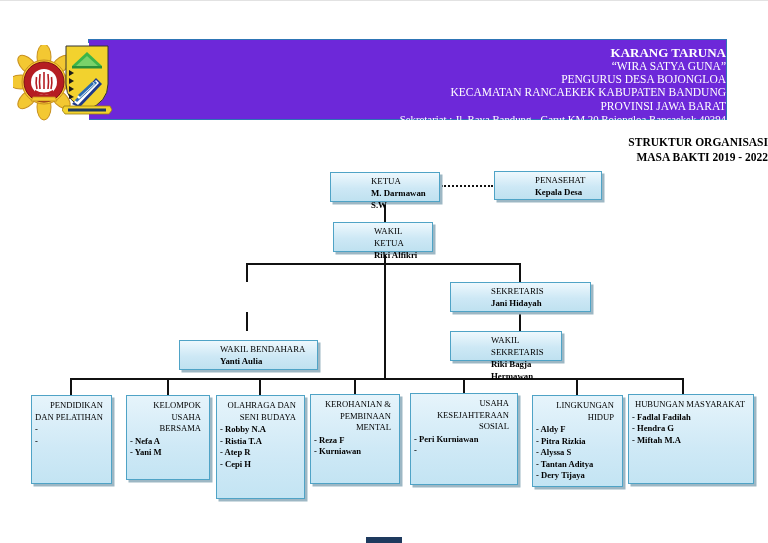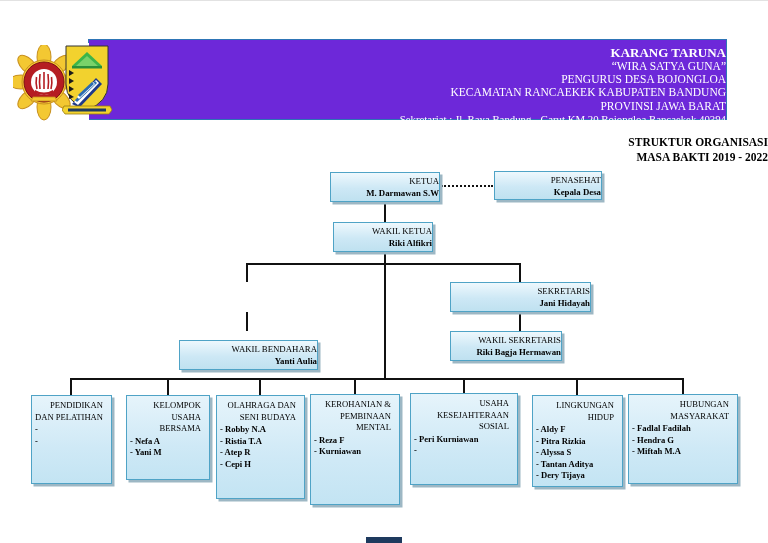--- a/index.html
+++ b/index.html
@@ -17,21 +17,21 @@
   .kt-logo{position:absolute;left:13px;top:44px;width:62px;height:78px;}
   .bdg-logo{position:absolute;left:62px;top:43px;width:50px;height:76px;}
 
   
   .ctitle{position:absolute;left:0;top:134px;width:768px;text-align:right;color:#000;}
   .ctitle div{font-size:11.5px;font-weight:bold;line-height:15px;}
 
   
   .obox{position:absolute;box-sizing:border-box;border:1px solid #4fa3c6;
         background:linear-gradient(180deg,#eef8fd 0%,#cde8f5 55%,#bfe1f0 100%);
-        box-shadow:2.5px 2.5px 0 #9db7c4;color:#000;text-align:right;}
+        box-shadow:2.5px 2.5px 0 #9db7c4;color:#000;text-align:left;padding-left:40px;}
   .obox .t{font-size:8.8px;line-height:12px;padding-top:2px;}
   .obox .nm{font-size:8.8px;font-weight:bold;line-height:12px;}
 
   .n-ketua{left:330px;top:171px;width:110px;height:30px;}
   .n-penasehat{left:494px;top:170px;width:108px;height:29px;}
   .n-wakil-ketua{left:333px;top:221px;width:100px;height:30px;}
   .n-bendahara{left:179px;top:281px;width:139px;height:30px;}
   .n-sekretaris{left:450px;top:281px;width:141px;height:30px;}
   .n-wakil-bendahara{left:179px;top:339px;width:139px;height:30px;}
   .n-wakil-sekretaris{left:450px;top:330px;width:112px;height:30px;}
@@ -39,24 +39,24 @@
   
   .dbox{position:absolute;box-sizing:border-box;border:1px solid #4fa3c6;
         background:linear-gradient(180deg,#e6f4fb 0%,#cfe9f6 60%,#c3e4f3 100%);
         box-shadow:2.5px 2.5px 0 #9db7c4;color:#000;}
   .dbox .t{font-size:8.6px;line-height:11.5px;text-align:right;padding:4px 8px 1px 2px;}
   .dbox .m{font-size:8.6px;font-weight:bold;line-height:11.5px;text-align:left;padding-left:3px;}
 
   .d0{left:31px;top:394px;width:81px;height:89px;}
   .d1{left:126px;top:394px;width:84px;height:85px;}
   .d2{left:216px;top:394px;width:89px;height:104px;}
-  .d3{left:310px;top:393px;width:90px;height:111px;}
+  .d3{left:310px;top:393px;width:90px;height:90px;}
   .d4{left:410px;top:392px;width:108px;height:92px;}
   .d5{left:532px;top:394px;width:91px;height:92px;}
-  .d6{left:628px;top:393px;width:110px;height:90px;}
+  .d6{left:628px;top:393px;width:126px;height:90px;}
 
   
   .vline,.hline{position:absolute;background:#111;}
   .vline{width:2px;}
   .hline{height:2px;}
   .dotline{position:absolute;border-top:2px dotted #111;height:0;}
 
   .bottom-bar{position:absolute;left:366px;top:536px;width:36px;height:7px;background:#1e3a5e;}
 </style>
 </head>

